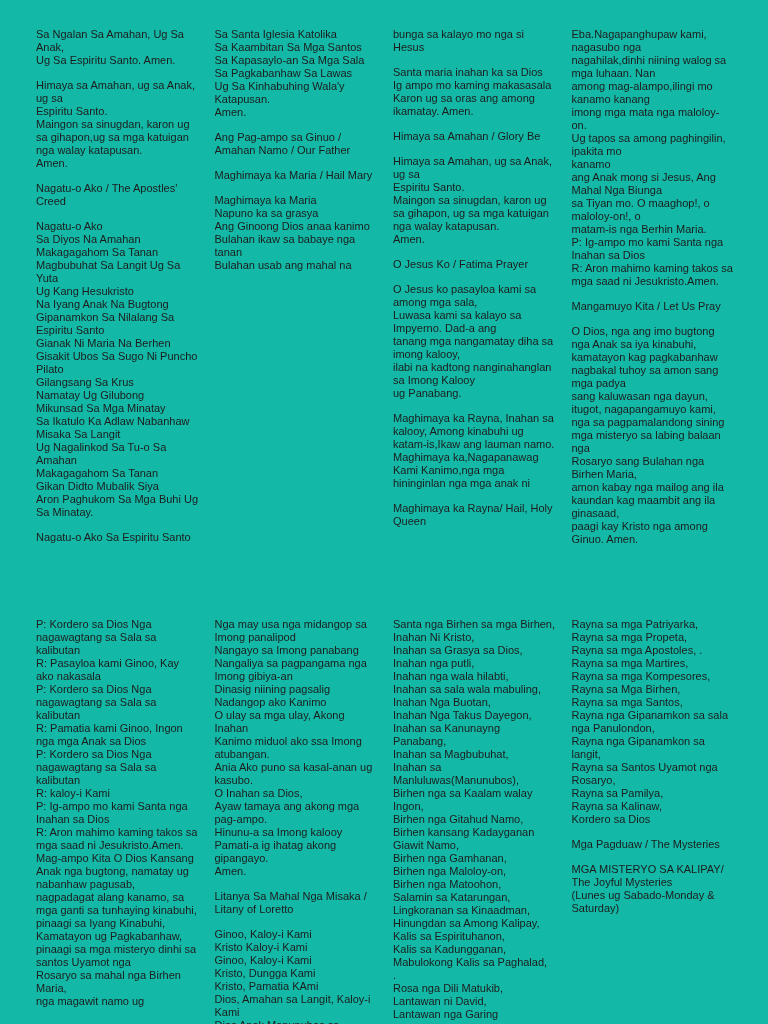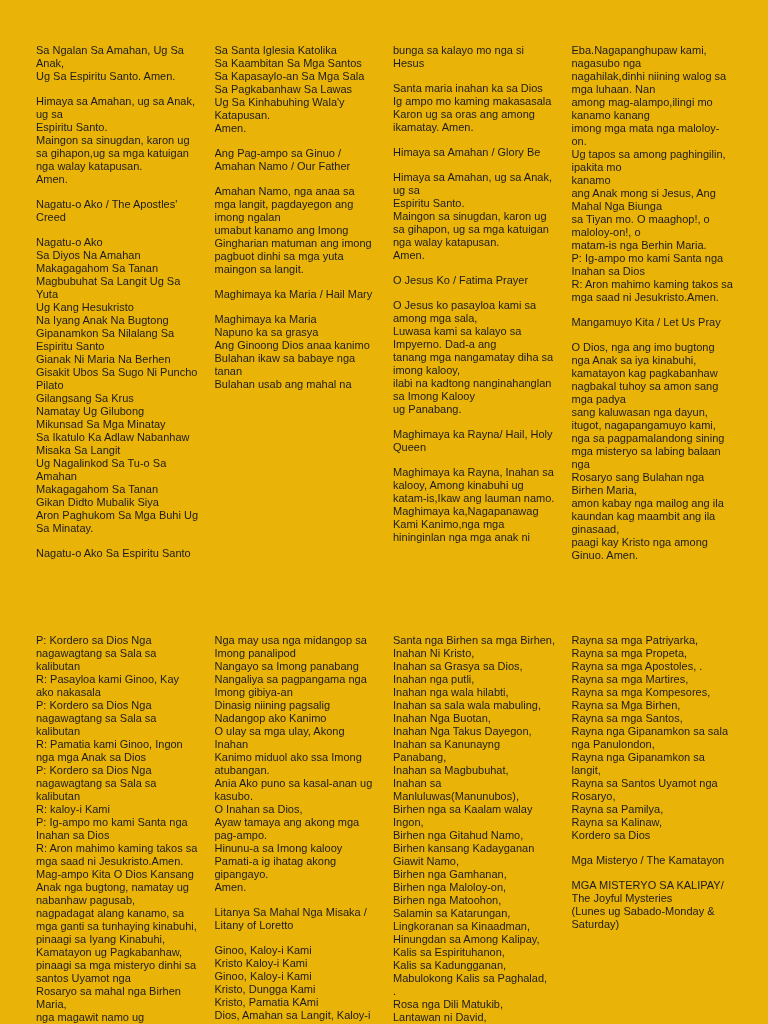--- a/index.html
+++ b/index.html
@@ -10,22 +10,22 @@
   }
   body {
     font-family: "Liberation Sans", "DejaVu Sans", sans-serif;
     font-size: 11px;
     line-height: 13px;
     color: #1c1c1c;
   }
   .page {
     position: relative;
     width: 768px; height: 1024px;
-    padding: 44px 34px 0 36px;
-    background: #eab308;
+    padding: 28px 34px 0 36px;
+    background: #14b8a6;
   }
   .band {
     display: grid;
     grid-template-columns: repeat(4, 1fr);
     column-gap: 16px;
     overflow: hidden;
   }
   .band-top    { height: 590px; }
   .band-bottom { height: 406px; }
   .col { overflow: hidden; }
@@ -71,23 +71,20 @@
         <div class="block">Nagatu-o Ako Sa Espiritu Santo</div>
       </div>
     <div class="col">
         <div class="block">Sa Santa Iglesia Katolika
 Sa Kaambitan Sa Mga Santos
 Sa Kapasaylo-an Sa Mga Sala
 Sa Pagkabanhaw Sa Lawas
 Ug Sa Kinhabuhing Wala'y Katapusan.
 Amen.</div>
         <div class="block heading">Ang Pag-ampo sa Ginuo / Amahan Namo / Our Father</div>
-        <div class="block">Amahan Namo, nga anaa sa mga langit, pagdayegon ang imong ngalan
-umabut kanamo  ang Imong Gingharian matuman ang imong
-pagbuot dinhi sa mga yuta maingon sa langit.</div>
         <div class="block heading">Maghimaya ka Maria / Hail Mary</div>
         <div class="block">Maghimaya ka Maria
 Napuno ka sa grasya
 Ang Ginoong Dios anaa kanimo
 Bulahan ikaw sa babaye nga tanan
 Bulahan usab ang mahal na</div>
       </div>
     <div class="col">
         <div class="block">bunga sa kalayo mo nga si Hesus</div>
         <div class="block">Santa maria inahan ka sa Dios
@@ -97,22 +94,22 @@
         <div class="block">Himaya sa Amahan, ug sa Anak, ug sa
 Espiritu Santo.
 Maingon sa sinugdan, karon ug sa gihapon, ug sa mga katuigan nga walay katapusan.
 Amen.</div>
         <div class="block heading">O Jesus Ko / Fatima Prayer</div>
         <div class="block">O Jesus ko pasayloa kami sa among mga sala,
 Luwasa kami sa kalayo sa Impyerno. Dad-a ang
 tanang mga nangamatay diha sa imong kalooy,
 ilabi na kadtong nanginahanglan sa Imong Kalooy
 ug Panabang.</div>
+        <div class="block">Maghimaya ka Rayna, Inahan sa kalooy, Among kinabuhi ug katam-is,Ikaw ang lauman namo. Maghimaya ka,Nagapanawag Kami Kanimo,nga mga hininginlan nga mga anak ni</div>
         <div class="block heading">Maghimaya ka Rayna/ Hail, Holy Queen</div>
-        <div class="block">Maghimaya ka Rayna, Inahan sa kalooy, Among kinabuhi ug katam-is,Ikaw ang lauman namo. Maghimaya ka,Nagapanawag Kami Kanimo,nga mga hininginlan nga mga anak ni</div>
       </div>
     <div class="col">
         <div class="block">Eba.Nagapanghupaw kami, nagasubo nga
 nagahilak,dinhi niining walog sa mga luhaan. Nan
 among mag-alampo,ilingi mo kanamo kanang
 imong mga mata nga maloloy-on.
 Ug tapos sa among paghingilin, ipakita mo
 kanamo
 ang Anak mong si Jesus, Ang Mahal Nga Biunga
 sa Tiyan mo. O maaghop!, o maloloy-on!, o
@@ -204,19 +201,19 @@
 Rayna sa mga Martires,
 Rayna sa mga Kompesores,
 Rayna sa Mga Birhen,
 Rayna sa mga Santos,
 Rayna nga Gipanamkon sa sala nga Panulondon,
 Rayna nga Gipanamkon sa langit,
 Rayna sa Santos Uyamot nga Rosaryo,
 Rayna sa Pamilya,
 Rayna sa Kalinaw,
 Kordero sa Dios</div>
-        <div class="block heading">Mga Misteryo / The Kamatayon</div>
+        <div class="block heading">Mga Pagduaw / The Mysteries</div>
         <div class="block heading">MGA MISTERYO SA KALIPAY/ The Joyful  Mysteries
 (Lunes ug Sabado-Monday &amp; Saturday)</div>
       </div>
   </div>
 
 </div>
 
 </body></html>

